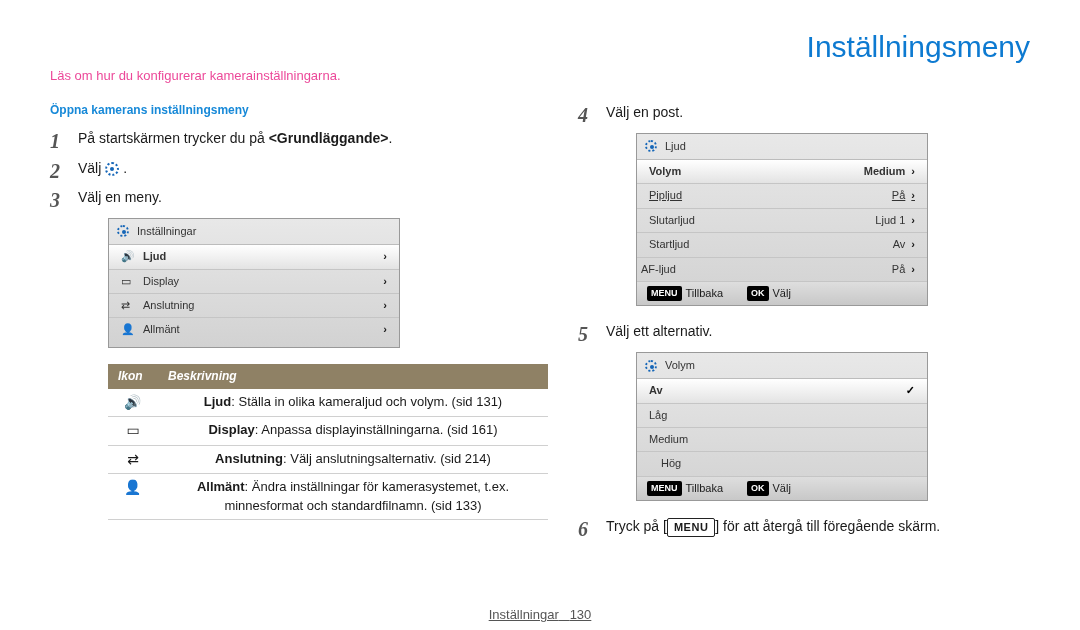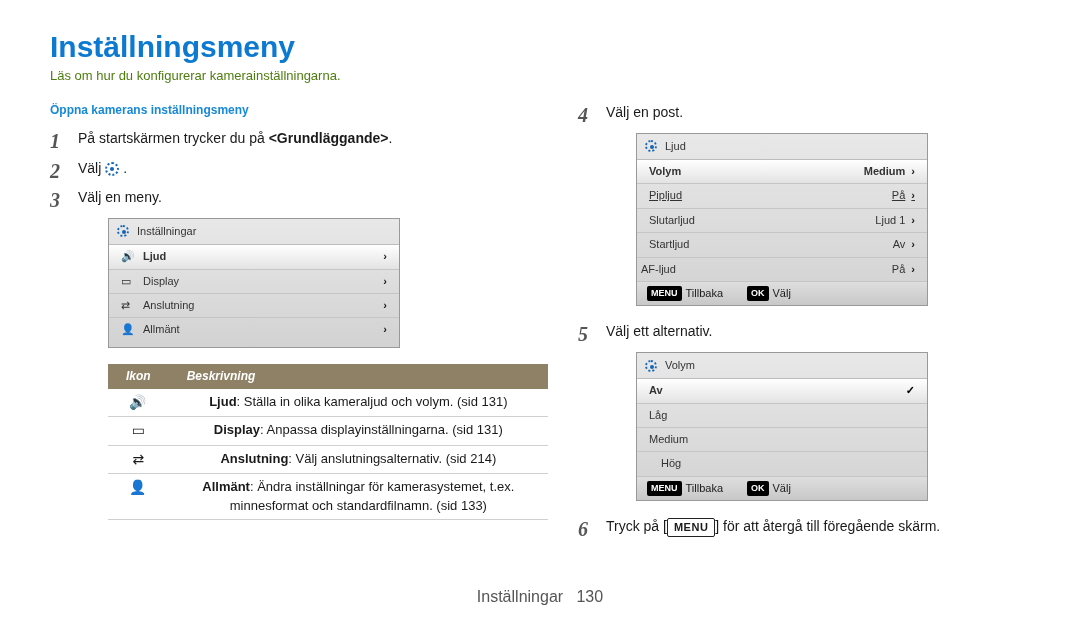--- a/index.html
+++ b/index.html
@@ -8,24 +8,25 @@
     width: 1080px;
     height: 630px;
     padding: 30px 50px 10px 50px;
     color: #1a1a1a;
     font-size: 14px;
     position: relative;
   }
   h1.page-title {
     color: #0d7ad1;
     font-size: 30px;
-    font-weight: bold;
+    font-weight: normal;
     margin-bottom: 4px;
-  }
-  .intro { font-size: 13px; color: #4d7c0f; margin-bottom: 20px; }
+    text-align: right;
+  }
+  .intro { font-size: 13px; color: #ec4899; margin-bottom: 20px; }
   .columns { display: flex; gap: 30px; }
   .col { flex: 1; }
   h2.section {
     color: #1789d8;
     font-size: 12px;
     font-weight: bold;
     margin-bottom: 12px;
   }
   ol.steps { list-style: none; counter-reset: step; }
   ol.steps > li {
@@ -107,32 +108,32 @@
   }
   
   table.legend {
     width: 440px;
     border-collapse: collapse;
     margin-left: 30px;
     font-size: 13px;
   }
   table.legend th {
     background:#8f8165; color:#fff; font-weight:bold;
-    text-align:left; padding:4px 18px; font-size:12px; font-style: italic;
+    text-align:left; padding:4px 10px; font-size:12px; font-style: italic;
   }
   table.legend td {
     padding: 4px 10px;
     border-bottom:1px solid #d0d0d0;
     vertical-align: top;
     text-align: center;
   }
   table.legend td.iconcell { width:50px; text-align:center; font-size:14px; }
   .footer {
-    position:absolute; bottom:24px; left:0; right:0;
-    text-align:center; font-size:16px; color:#555;
+    position:absolute; bottom:8px; left:0; right:0;
+    text-align:center; font-size:13px; color:#555;text-decoration:underline;
   }
   .check { font-weight:bold; color:#000; }
 </style>
 </head>
 <body>
 
 <h1 class="page-title">Inställningsmeny</h1>
 <p class="intro">Läs om hur du konfigurerar kamerainställningarna.</p>
 
 <div class="columns">
@@ -189,21 +190,21 @@
               <tr>
             <th>Ikon</th>
             <th>Beskrivning</th>
           </tr>
           <tr>
             <td class="iconcell">🔊</td>
             <td><span class="bold">Ljud</span><span>: Ställa in olika kameraljud och volym. (sid 131)</span></td>
           </tr>
           <tr>
             <td class="iconcell">▭</td>
-            <td><span class="bold">Display</span><span>: Anpassa displayinställningarna. (sid 131)</span></td>
+            <td><span class="bold">Display</span><span>: Anpassa displayinställningarna. (sid 161)</span></td>
           </tr>
           <tr>
             <td class="iconcell">⇄</td>
             <td><span class="bold">Anslutning</span><span>: Välj anslutningsalternativ. (sid 214)</span></td>
           </tr>
           <tr>
             <td class="iconcell">👤</td>
             <td><span class="bold">Allmänt</span><span>: Ändra inställningar för kamerasystemet, t.ex. minnesformat och standardfilnamn. (sid 133)</span></td>
           </tr>
         </tbody>

